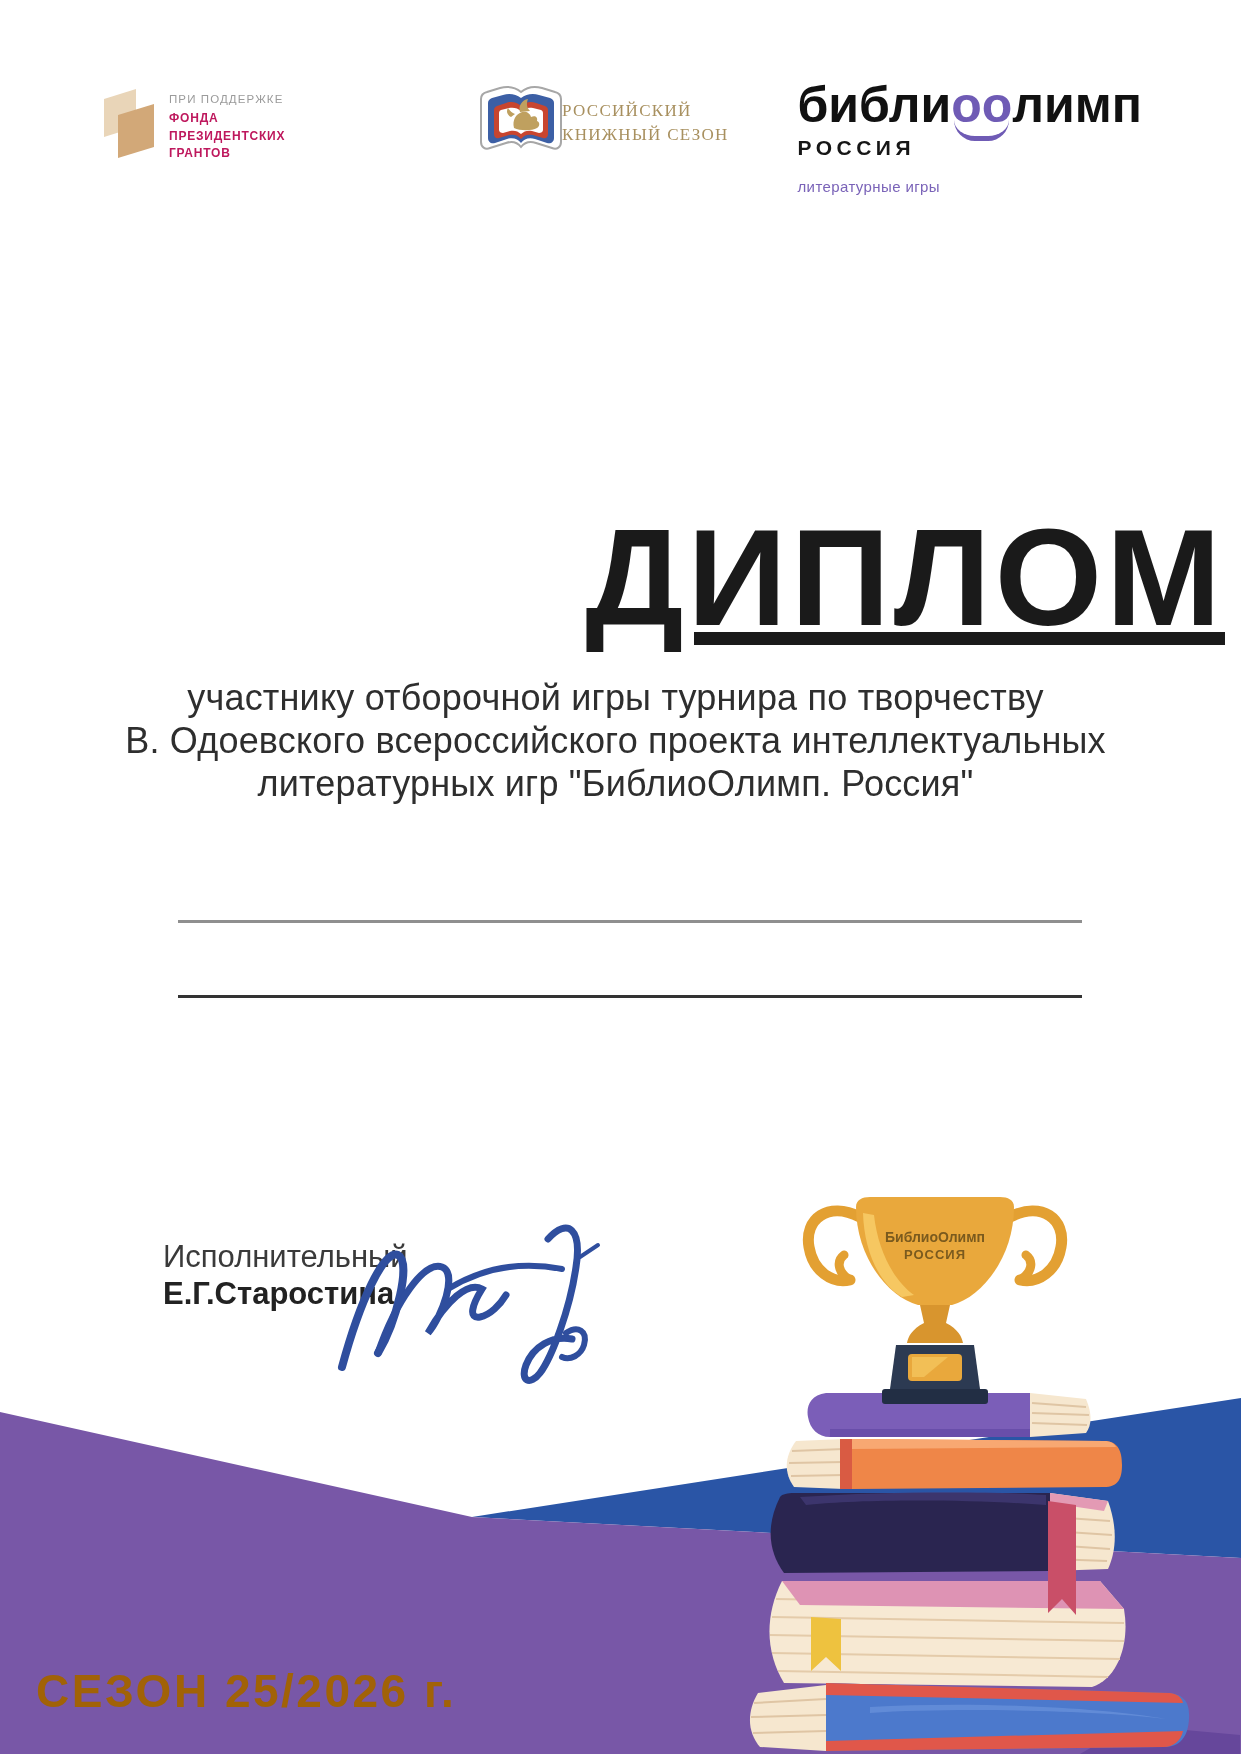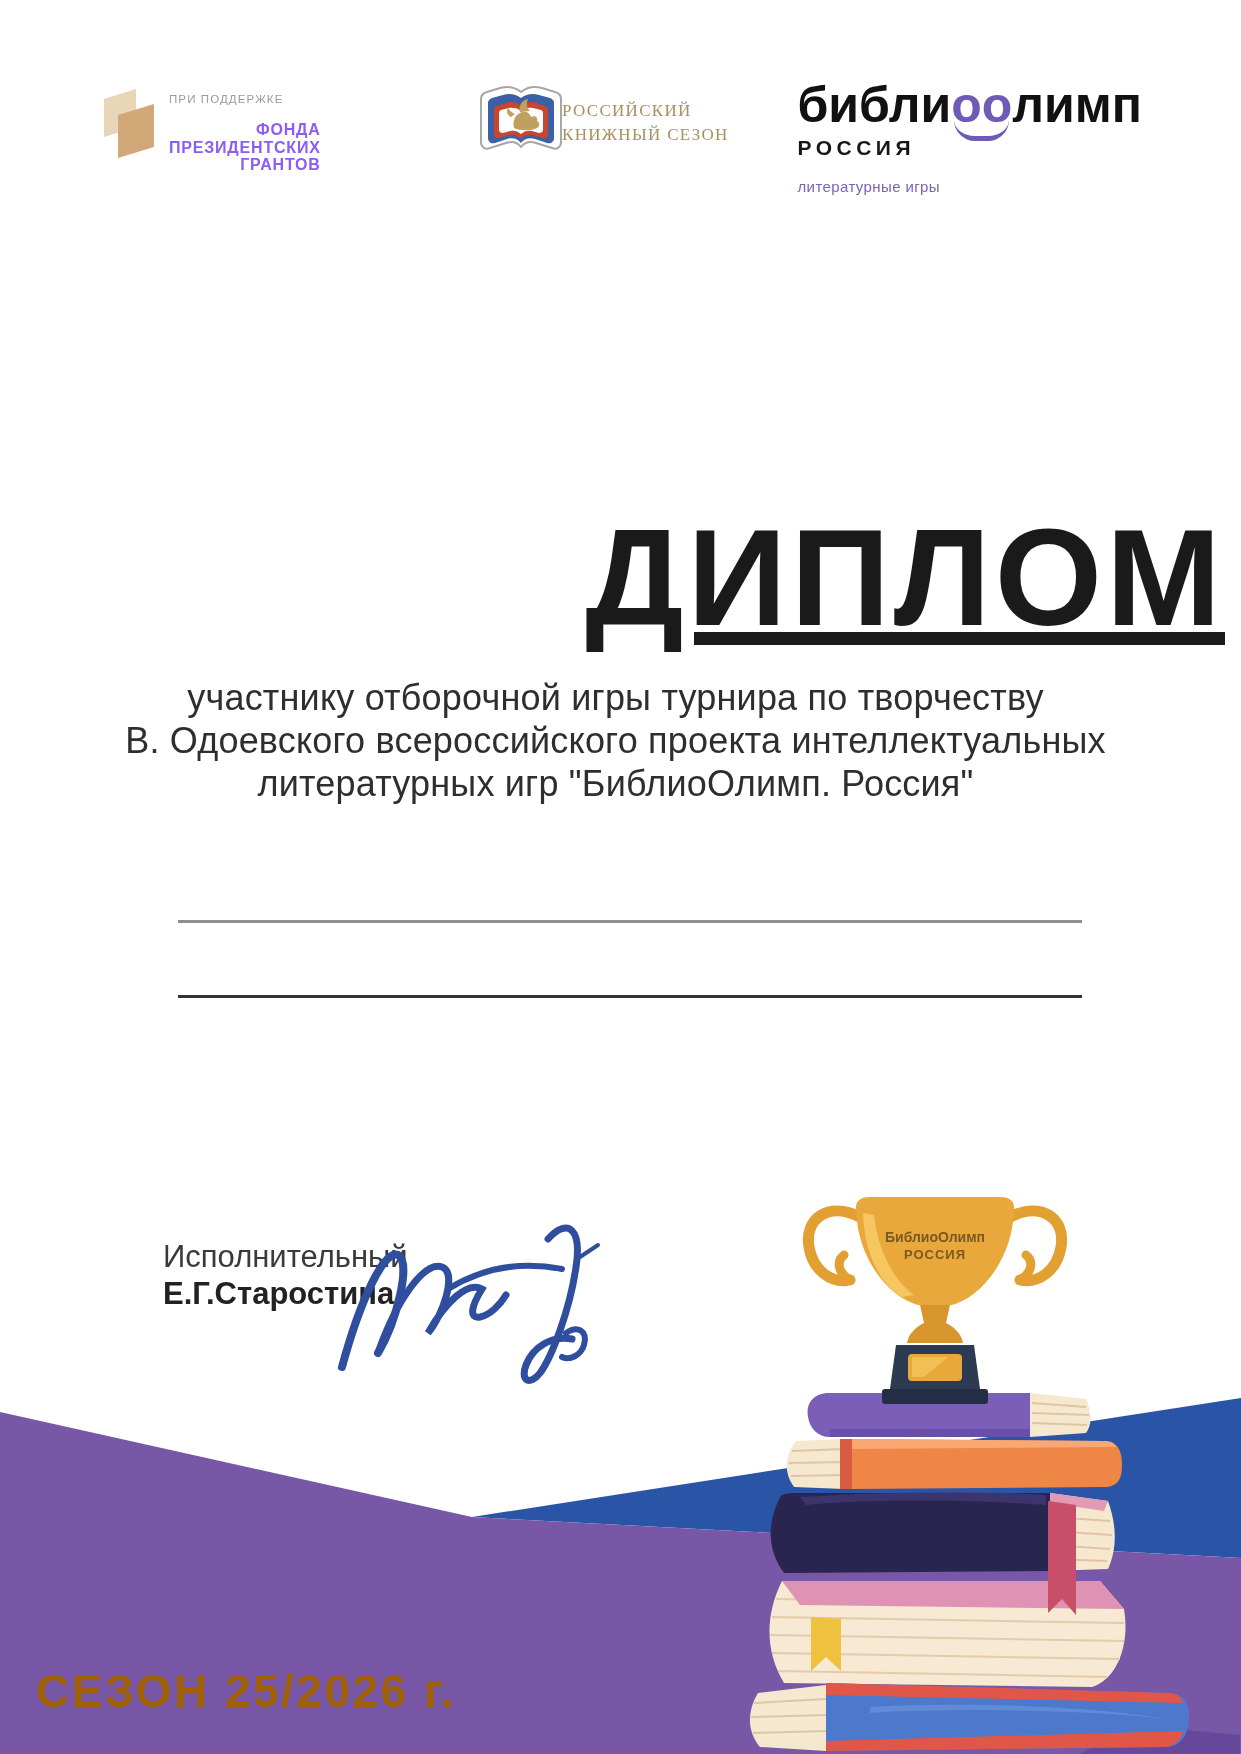--- a/index.html
+++ b/index.html
@@ -5,22 +5,22 @@
   html,body{margin:0;padding:0;background:#e8e8e8;}
   .page{
     position:relative;width:1241px;height:1754px;margin:0 auto;
     background:#ffffff;overflow:hidden;
     font-family:"Liberation Sans", sans-serif;color:#2e2e2e;
   }
   
   .pgf{position:absolute;left:103px;top:85px;display:flex;gap:14px;}
   .pgf-icon{width:52px;height:76px;flex:0 0 auto;}
   .pgf-text{padding-top:8px;}
-  .pgf-support{font-size:11.5px;letter-spacing:1.1px;color:#9b9b9b;margin-bottom:16px;}
-  .pgf-line{font-size:16px;font-weight:700;color:#8b5cf6;letter-spacing:.8px;line-height:17.5px;text-align:right;}
+  .pgf-support{font-size:11.5px;letter-spacing:1.1px;color:#9b9b9b;margin-bottom:5px;}
+  .pgf-line{font-size:12px;font-weight:700;color:#be185d;letter-spacing:.8px;line-height:17.5px;}
 
   .rks{position:absolute;left:480px;top:84px;display:flex;gap:0;align-items:center;}
   .rks-icon{width:82px;height:78px;flex:0 0 auto;}
   .rks-text{font-family:"Liberation Serif", serif;color:#a8905f;font-size:17px;
             letter-spacing:1.3px;line-height:24px;}
 
   .biblio{position:absolute;right:99px;top:80px;display:flex;flex-direction:column;align-items:flex-start;}
   .biblio-word{font-size:50px;font-weight:700;color:#111;line-height:1;display:flex;white-space:pre;}
   .bw-eyes{position:relative;color:#6f5bb5;}
   .smile{position:absolute;left:3px;right:3px;bottom:-11px;height:16px;

